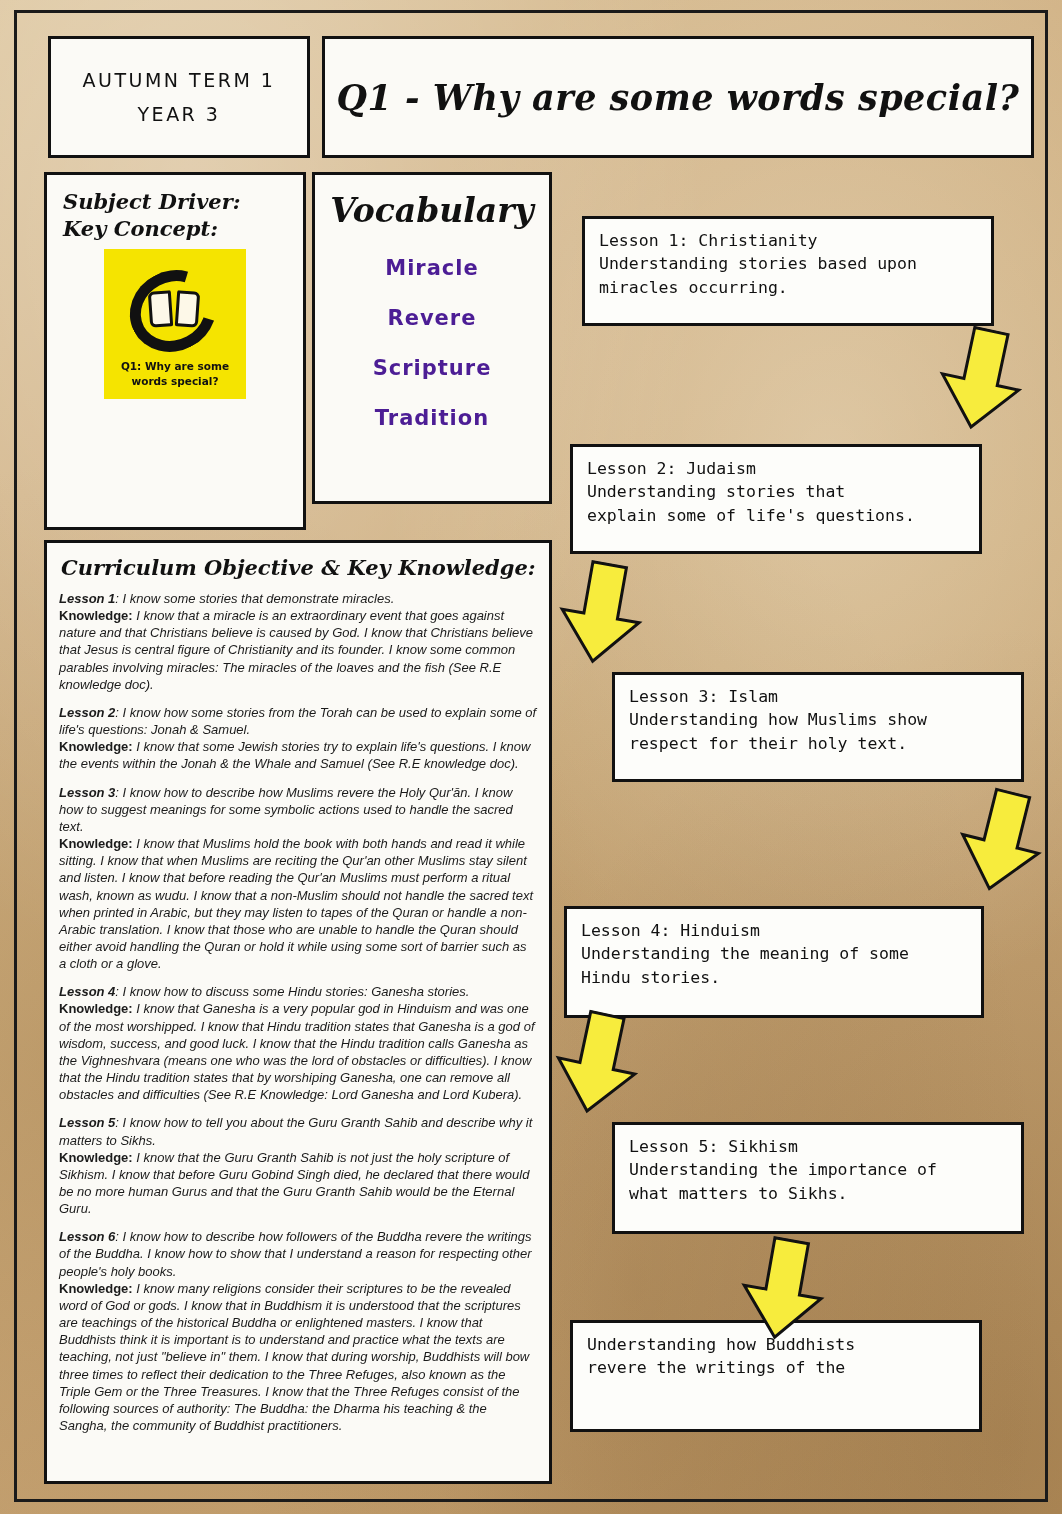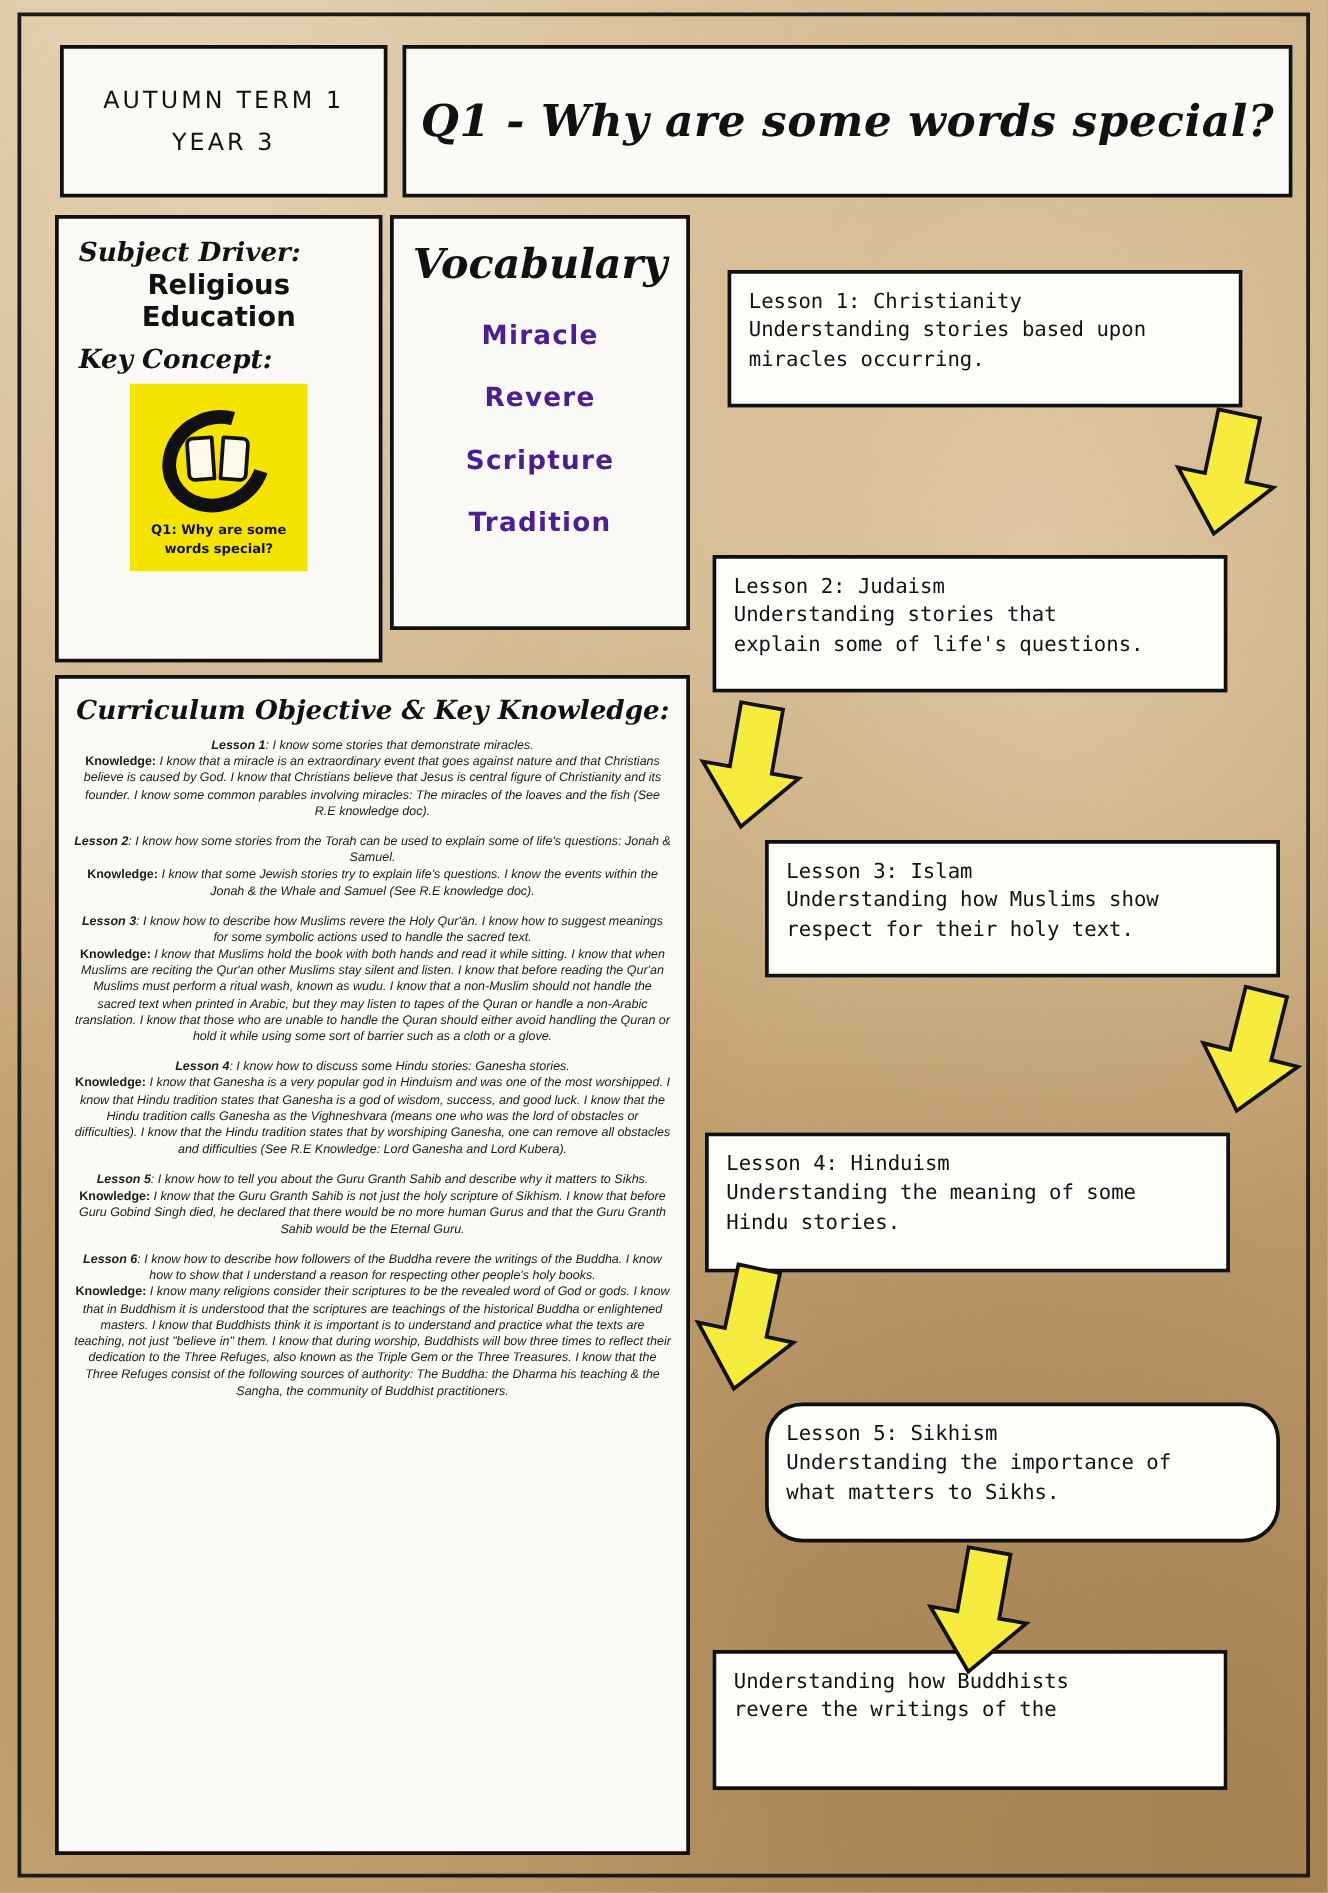--- a/index.html
+++ b/index.html
@@ -194,46 +194,46 @@
   }
   #curriculum-title {
     font-family: "DejaVu Serif", serif;
     font-style: italic;
     font-weight: 700;
     font-size: 21px;
     color: #111;
     margin: 2px 0 10px 2px;
   }
   .k-block {
-    font-size: 10px;
+    font-size: 13px;
     line-height: 1.32;
     color: #1b1b1b;
     margin-bottom: 11px;
-    text-align: center;
+    text-align: left;
   }
   .k-block b { font-weight: 700; }
   .k-obj { font-style: italic; }
 
   
   .lesson-box {
     position: absolute;
     background: #fdfdfa;
     border: 3px solid #111;
     box-sizing: border-box;
     padding: 10px 14px;
     font-family: "DejaVu Sans Mono", monospace;
     font-size: 16.5px;
     line-height: 1.42;
     color: #111;
   }
   #lesson-1 { left: 582px; top: 216px;  width: 412px; height: 110px; }
   #lesson-2 { left: 570px; top: 444px;  width: 412px; height: 110px; }
   #lesson-3 { left: 612px; top: 672px;  width: 412px; height: 110px; }
   #lesson-4 { left: 564px; top: 906px;  width: 420px; height: 112px; }
-  #lesson-5 { left: 612px; top: 1122px; width: 412px; height: 112px; border-radius: 30px; }
+  #lesson-5 { left: 612px; top: 1122px; width: 412px; height: 112px; }
   #lesson-6 { left: 570px; top: 1320px; width: 412px; height: 112px; }
 
   
   .arrow {
     position: absolute;
     width: 86px; height: 104px;
   }
   .arrow svg { display: block; width: 100%; height: 100%; }
   #arrow-1 { left: 938px; top: 328px; transform: rotate(12deg); }
   #arrow-2 { left: 558px; top: 562px; transform: rotate(10deg); }
@@ -252,24 +252,20 @@
     <div class="term-line">AUTUMN TERM 1</div>
     <div class="term-line">YEAR 3</div>
   </div>
 
   <div class="box" id="title-box">
     <div id="title-text">Q1 - Why are some words special?</div>
   </div>
 
   <div class="box" id="driver-box">
     <div class="driver-label">Subject Driver:</div>
-    <div class="driver-value">
-      <div>Religious</div>
-      <div>Education</div>
-    </div>
     <div class="driver-label">Key Concept:</div>
     <div id="concept-image">
       <div class="swoosh">
         <div class="ring"></div>
         <div class="book"></div>
       </div>
       <div class="concept-caption">
         <div>Q1: Why are some</div>
         <div>words special?</div>
       </div>

